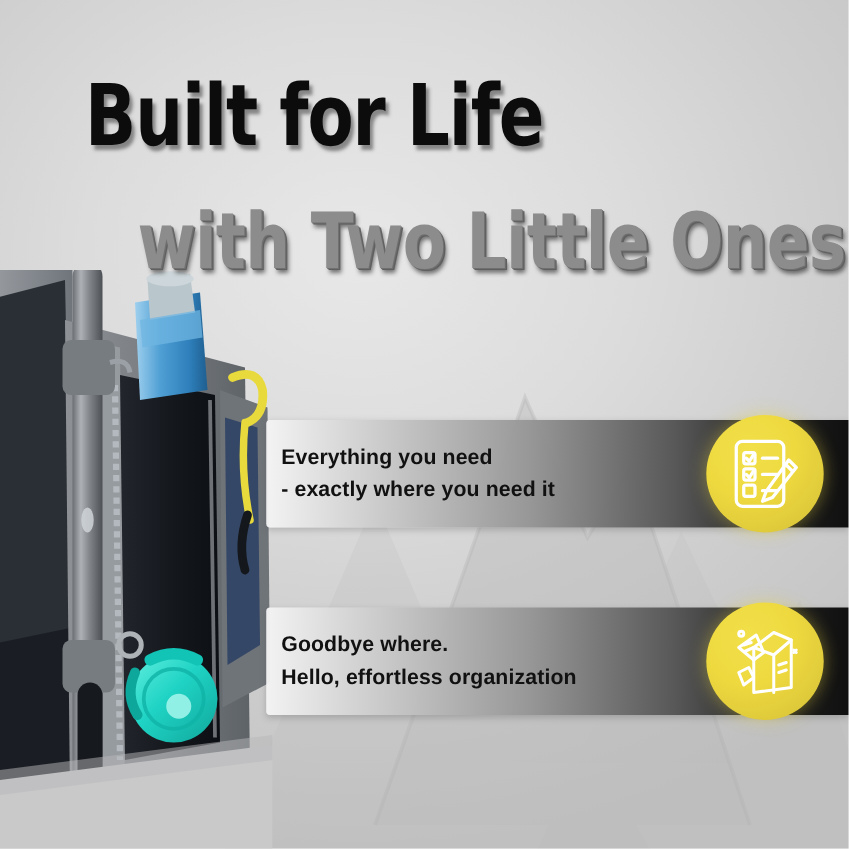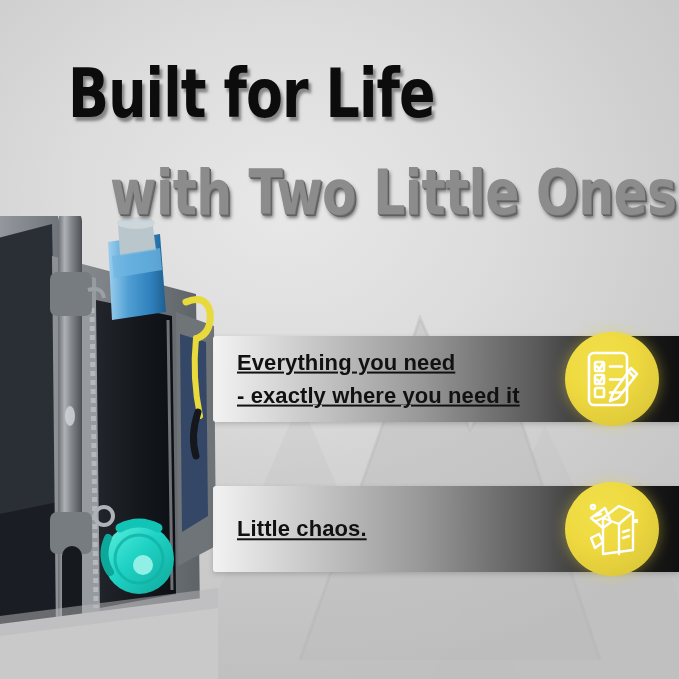--- a/index.html
+++ b/index.html
@@ -115,30 +115,29 @@
         rgba(30,30,30,0.99) 88%,
         rgba(16,16,16,1) 100%);
     border-radius: 3px 0 0 3px;
     box-shadow: 0 2px 5px rgba(90,90,90,0.30);
   }
   #feature-bar-1 { top: 336px; }
   #feature-bar-2 { top: 486px; }
 
   .feature-text {
     position: absolute;
-    left: 24px;
+    left: 12px;
     top: 50%;
     transform: translateY(-50%);
     color: #111111;
-    font-size: 22px;
+    font-size: 17px;
     font-weight: 700;
     line-height: 1.52;
     letter-spacing: 0.1px;
     white-space: nowrap;
-    text-decoration: underline;
   }
   .feature-text .line { display: block; }
 
   
   .icon-badge {
     position: absolute;
     width: 94px;
     height: 94px;
     border-radius: 50%;
     background: radial-gradient(circle at 36% 30%, #f2e04a 0%, #eed93f 42%, #ddc83a 80%, #cdb935 100%);
@@ -270,21 +269,22 @@
         <path d="M29 31.5 L41 31.5"></path>
         <path d="M29 44.5 L41 44.5"></path>
         <path d="M50 20 L56 26 L37 50 L29 53 L32 45 Z"></path>
         <path d="M47 23 L53 29"></path>
       </g>
     </svg>
   </div>
 
   <div id="feature-bar-2" class="feature-bar">
     <div class="feature-text">
-      <span class="line">Little chaos.</span>
+      <span class="line">Goodbye where.</span>
+      <span class="line">Hello, effortless organization</span>
     </div>
   </div>
 
   <div id="icon-badge-2" class="icon-badge">
     <svg width="62" height="62" viewBox="0 0 62 62" xmlns="http://www.w3.org/2000/svg">
       <g fill="none" stroke="#ffffff" stroke-width="2.4" stroke-linecap="round" stroke-linejoin="round">
         <path d="M22 20 L38 8 L52 14 L52 52 L22 56 Z"></path>
         <path d="M22 20 L38 26 L38 56"></path>
         <path d="M38 26 L52 14"></path>
         <path d="M10 20 L24 10 L30 24 L22 30 Z"></path>

